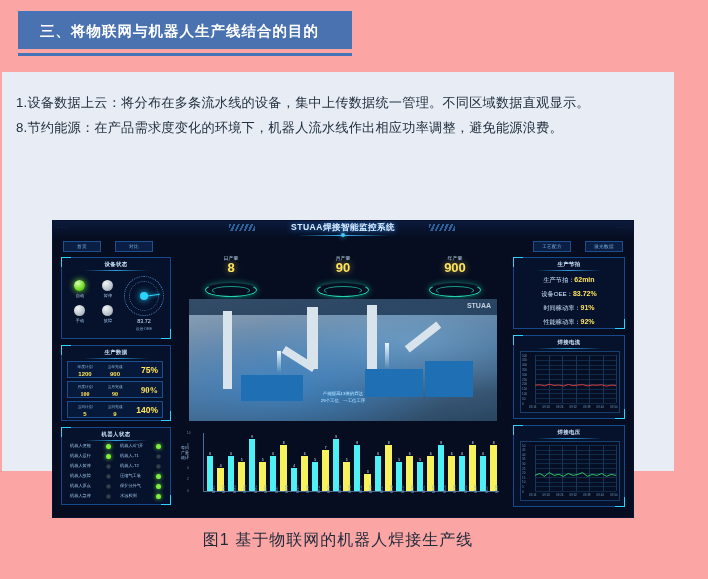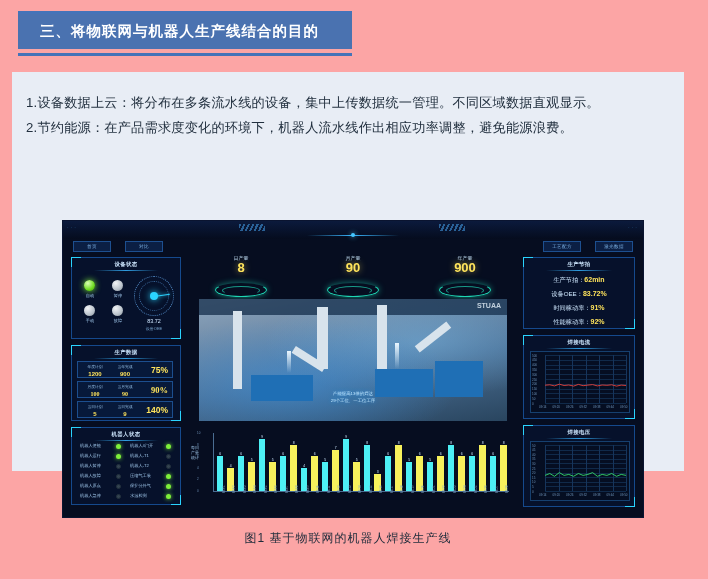--- a/index.html
+++ b/index.html
@@ -16,21 +16,21 @@
   .rule-top{height:3px;background:#4573b8;width:334px;}
   .heading-bar{
     background:#4a72b0;color:#ffffff;
     font-size:14.5px;font-weight:bold;letter-spacing:1px;
     padding:8px 0 8px 22px;width:312px;box-sizing:content-box;
   }
   .rule-bot{height:3px;background:#4573b8;width:334px;margin-top:4px;}
 
   
   .card{
-    position:absolute;left:12px;top:72px;width:672px;height:399px;
+    position:absolute;left:2px;top:72px;width:672px;height:399px;
     background:#e8edf5;
   }
   .body-text{
     position:absolute;left:14px;top:18px;width:648px;
     color:#22303f;font-size:13.2px;line-height:25px;
     letter-spacing:0.2px;
   }
   .body-text p{margin:0;}
 
   
@@ -168,48 +168,49 @@
   .bar.c{background:#4df0f5;}
   .bar.y{background:#f7f15c;}
   .barval{position:absolute;color:#cfe8ff;font-size:3.4px;width:10px;text-align:center;}
   .barcat{position:absolute;color:#7ea5c9;font-size:3px;transform:rotate(-90deg);
           transform-origin:left top;white-space:nowrap;}
   .yaxis-title{position:absolute;color:#9fc6ea;font-size:4px;width:8px;line-height:5px;
                text-align:center;}
 
   .caption{
     position:absolute;left:0;top:458px;width:672px;text-align:center;
-    color:#1d2b3a;font-size:12px;letter-spacing:1px;
+    color:#1d2b3a;font-size:16px;letter-spacing:1px;
   }
 </style>
 </head>
 <body>
 
 <div class="page">
 
   <div class="heading-wrap">
     <div class="rule-top"></div>
     <div class="heading-bar">三、将物联网与机器人生产线结合的目的</div>
     <div class="rule-bot"></div>
   </div>
 
   <div class="card">
 
     <div class="body-text">
       <p>1.设备数据上云：将分布在多条流水线的设备，集中上传数据统一管理。不同区域数据直观显示。</p>
-      <p>2.节约能源：在产品需求度变化的环境下，机器人流水线作出相应功率调整，避免能源浪费。</p>
+      <p>8.节约能源：在产品需求度变化的环境下，机器人流水线作出相应功率调整，避免能源浪费。</p>
     </div>
 
     <div class="dash">
 
       <div class="dash-top"></div>
       <div class="corner-dots" style="left:4px;">···</div>
       <div class="corner-dots" style="right:4px;">···</div>
       <div class="deco-l"></div>
       <div class="deco-r"></div>
+      <div class="dash-title">STUAA焊接智能监控系统</div>
       <div class="title-line"></div>
       <div class="title-dot"></div>
 
       <div class="navbtn" style="left:10px;">首页</div>
       <div class="navbtn" style="left:62px;">对比</div>
       <div class="navbtn" style="right:62px;">工艺配方</div>
       <div class="navbtn" style="right:10px;">激光数据</div>
 
       <div class="panel" style="left:8px;top:36px;width:110px;height:82px;">
         <div class="ptitle">设备状态</div>

